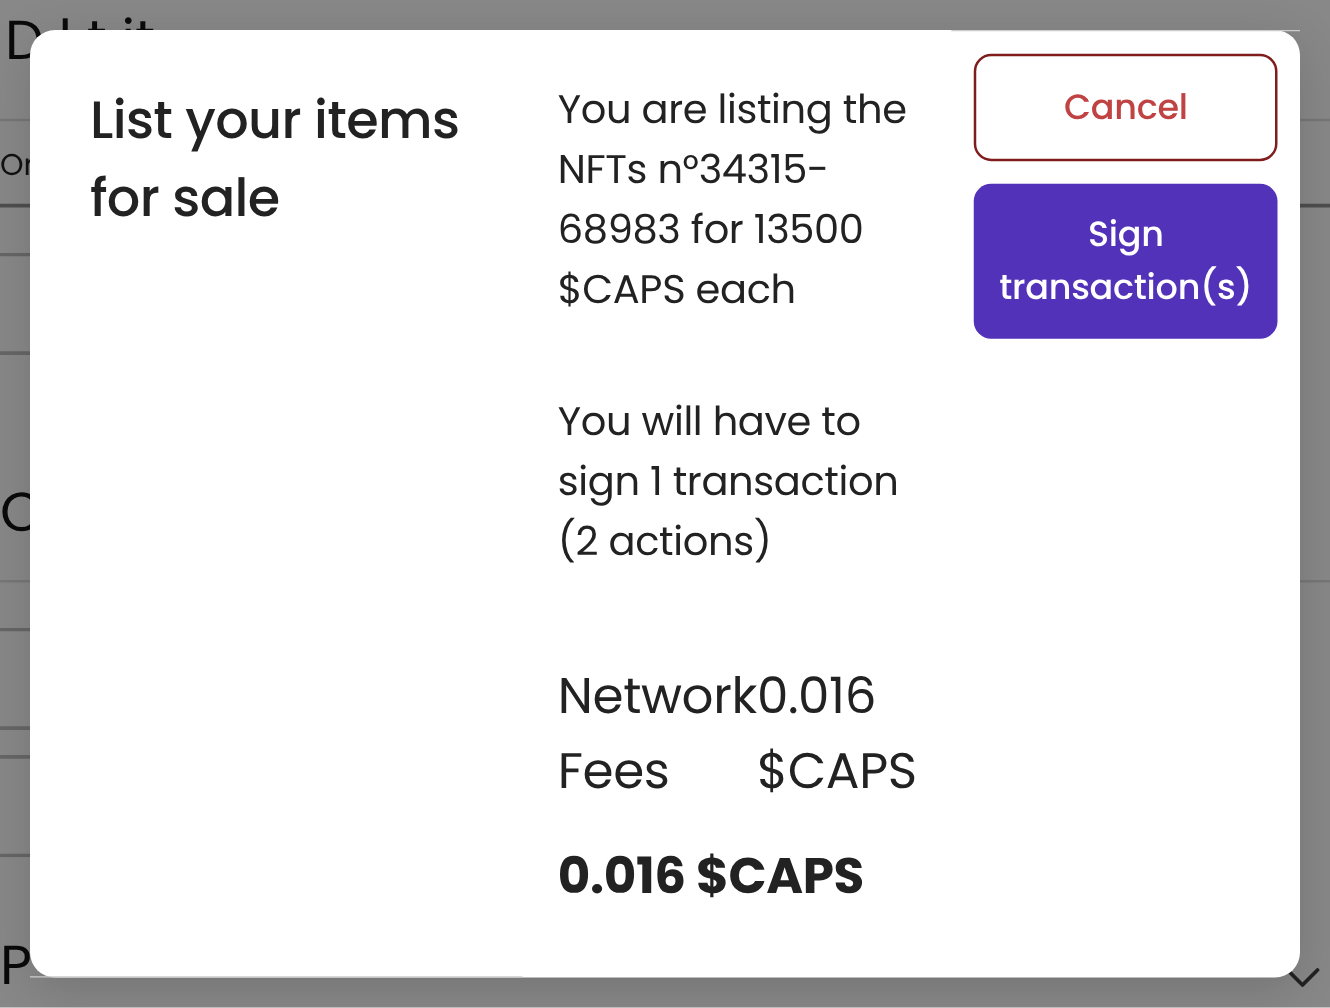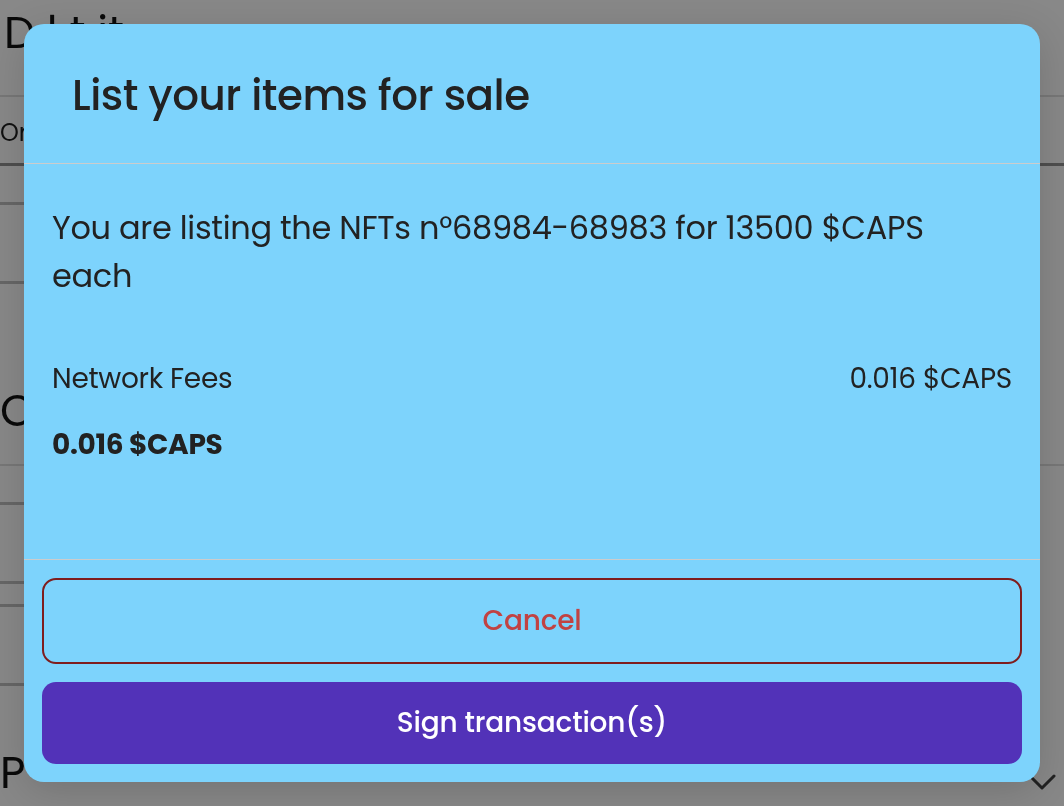--- a/index.html
+++ b/index.html
@@ -124,24 +124,24 @@
       width: 100%;
       height: 100%;
       background: rgba(0, 0, 0, 0.0);
     }
     .modal {
       position: absolute;
       top: 24px;
       left: 24px;
       right: 24px;
       bottom: 24px;
-      background: #7dd3fc;
+      background: #ffffff;
       border-radius: 20px;
       display: flex;
-      flex-direction: column;
+      flex-direction: row;
       box-shadow: 0 10px 40px rgba(0,0,0,0.15);
     }
     .modal-header {
       padding: 40px 48px 36px 48px;
       border-bottom: 1px solid #ccc;
     }
     .modal-title {
       font-size: 42px;
       font-weight: 500;
       color: #222;
@@ -164,24 +164,23 @@
       font-size: 32px;
       font-weight: 400;
       color: #222;
       margin-bottom: 68px;
       letter-spacing: -0.3px;
     }
     .fee-row {
       display: flex;
       justify-content: space-between;
       align-items: center;
-      font-size: 28px;
+      font-size: 40px;
       margin-bottom: 24px;
       letter-spacing: -0.3px;
-      gap: 44px;
     }
     .fee-row.total {
       font-weight: 700;
     }
     .fee-label {
       color: #222;
     }
     .fee-value {
       color: #222;
     }
@@ -234,21 +233,22 @@
   </div>
 </div>
 
 <div class="overlay"></div>
 
 <div class="modal">
   <div class="modal-header">
     <h2 class="modal-title">List your items for sale</h2>
   </div>
   <div class="modal-body">
-    <div class="listing-summary">You are listing the NFTs n°68984-68983 for 13500 $CAPS each</div>
+    <div class="listing-summary">You are listing the NFTs n°34315-68983 for 13500 $CAPS each</div>
+    <div class="tx-summary">You will have to sign 1 transaction (2 actions)</div>
     <div class="fee-row">
       <span class="fee-label">Network Fees</span>
       <span class="fee-value">0.016 $CAPS</span>
     </div>
     <div class="fee-row total">
       <span class="fee-value">0.016 $CAPS</span>
     </div>
   </div>
   <div class="modal-footer">
     <button class="btn btn-cancel">Cancel</button>

